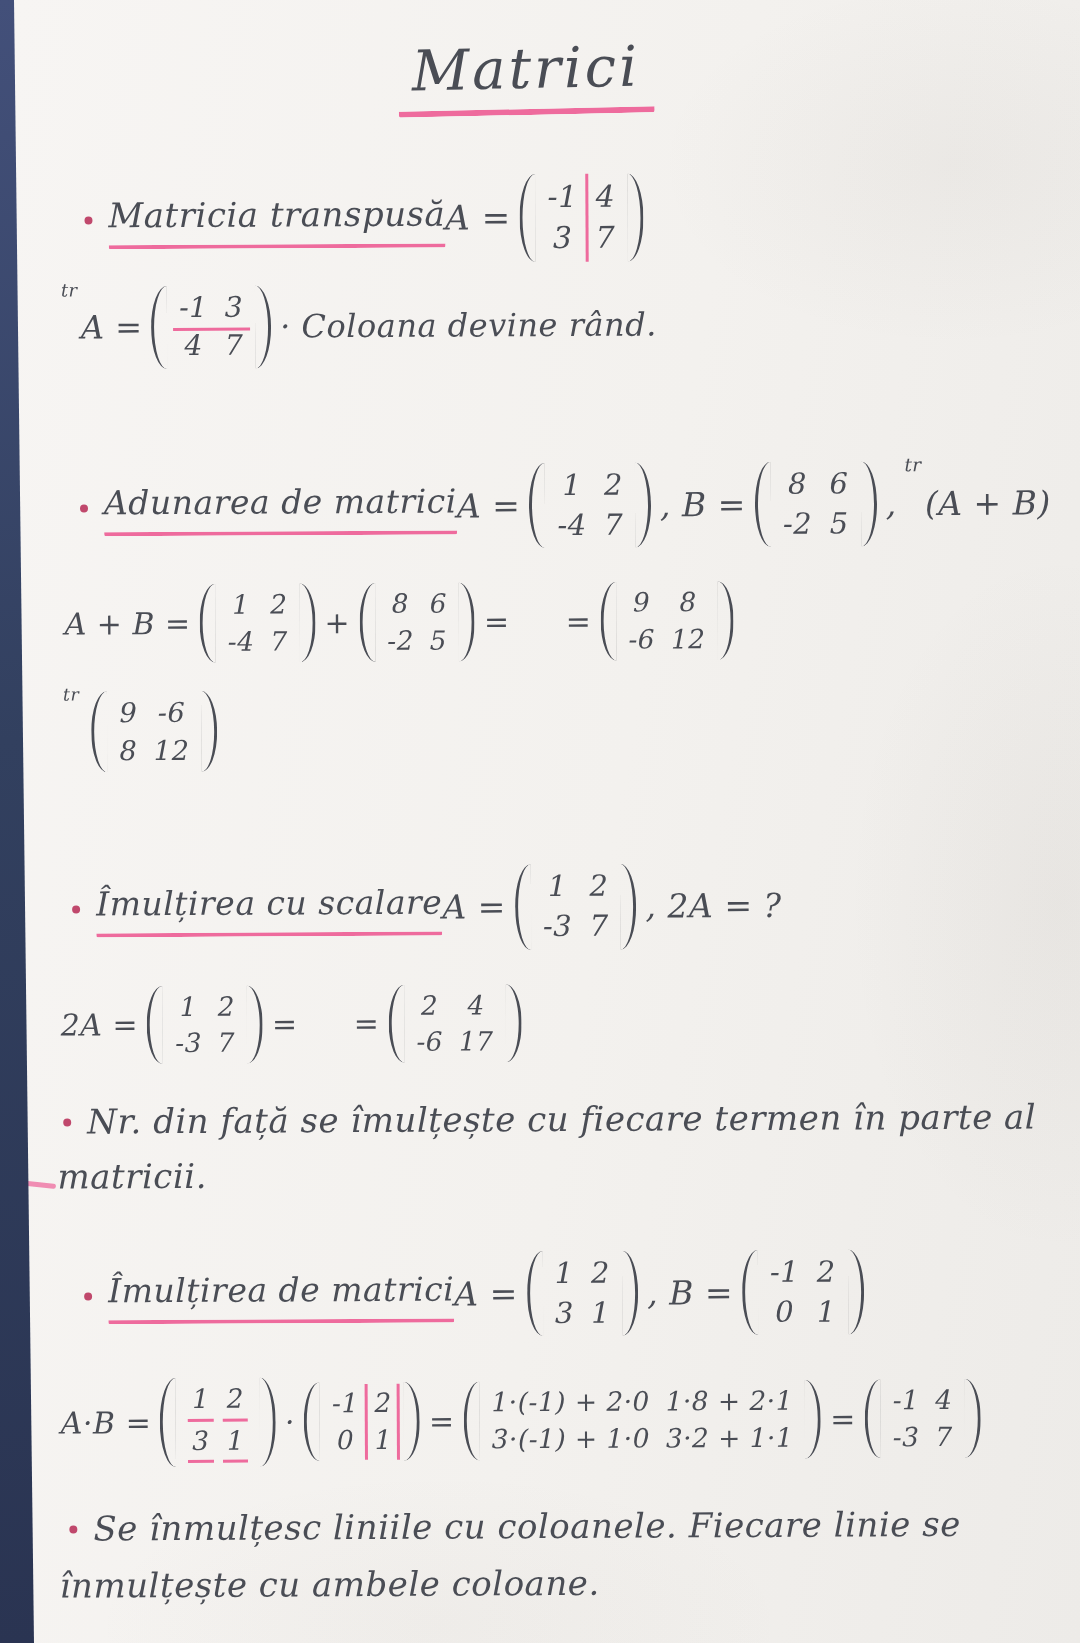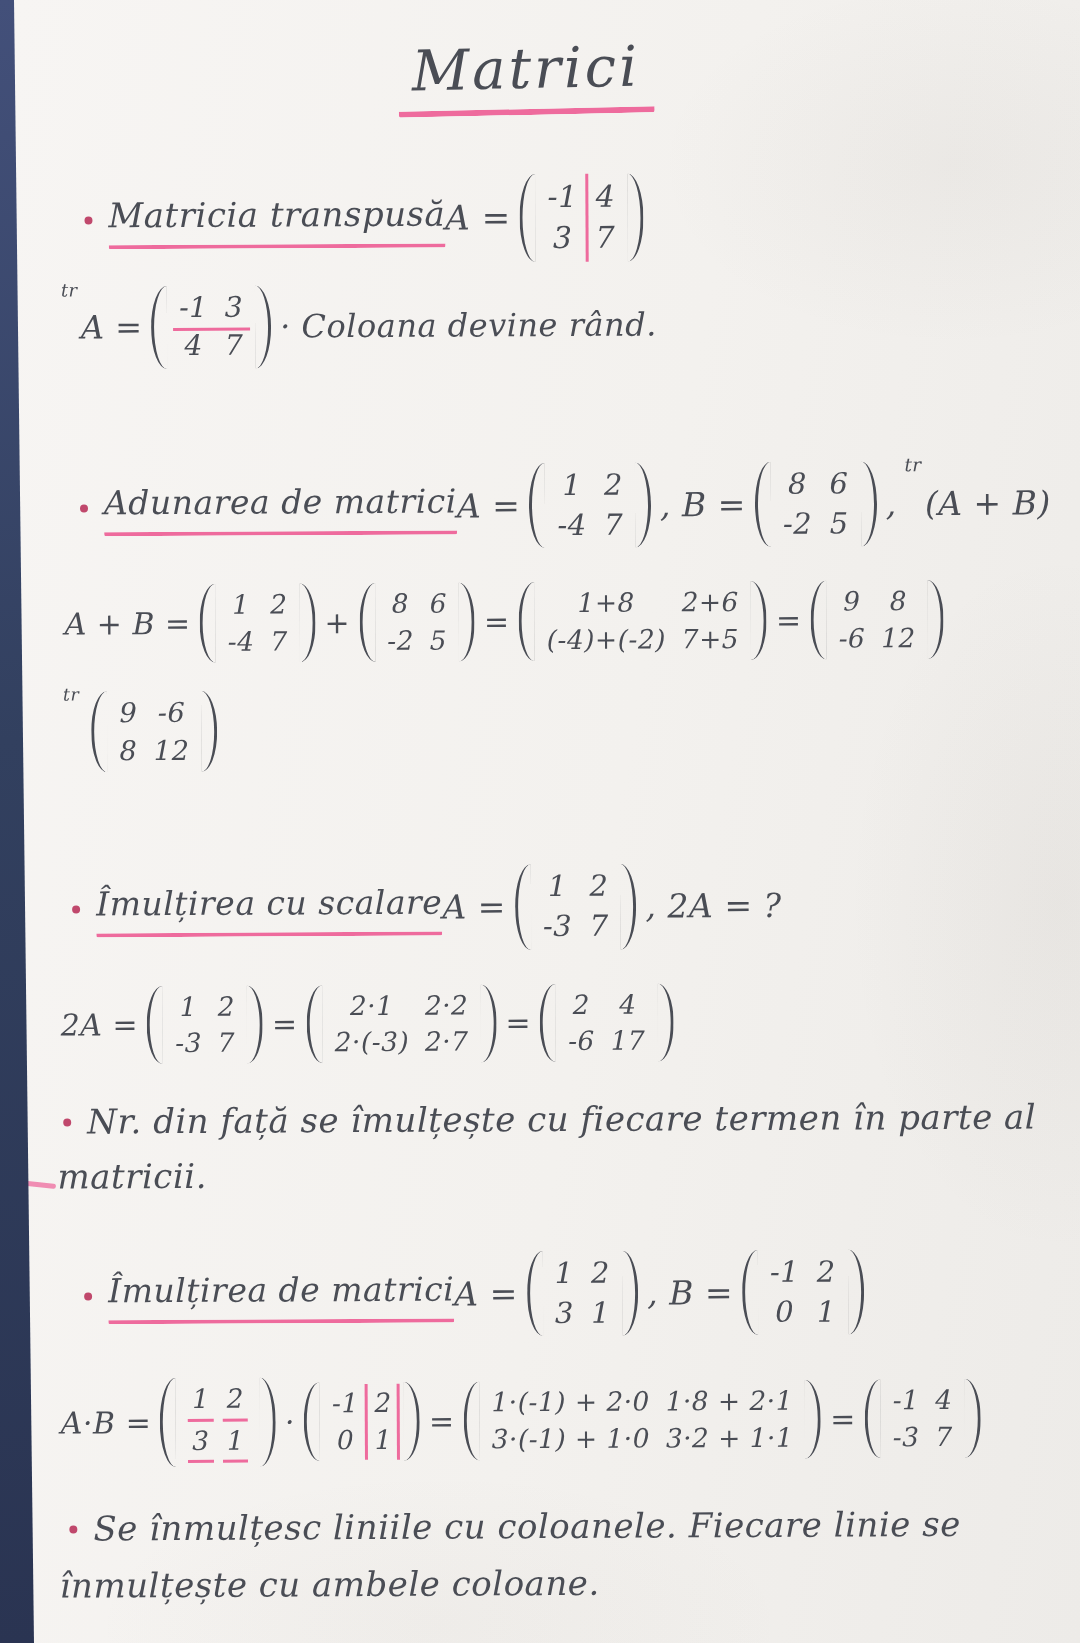--- a/index.html
+++ b/index.html
@@ -156,26 +156,20 @@
               <span class="cell">8</span>
               <span class="cell">6</span>
               <span class="cell">-2</span>
               <span class="cell">5</span>
             </span>
             <span class="paren pr"></span>
           </span>
           <span class="txt"> = </span>
           <span class="matrix">
             <span class="paren pl"></span>
-            <span class="mbody" style="grid-template-columns: repeat(2, auto);">
-              <span class="cell">1+8</span>
-              <span class="cell">2+6</span>
-              <span class="cell">(-4)+(-2)</span>
-              <span class="cell">7+5</span>
-            </span>
             <span class="paren pr"></span>
           </span>
           <span class="txt"> = </span>
           <span class="matrix">
             <span class="paren pl"></span>
             <span class="mbody" style="grid-template-columns: repeat(2, auto);">
               <span class="cell">9</span>
               <span class="cell">8</span>
               <span class="cell">-6</span>
               <span class="cell">12</span>
@@ -220,26 +214,20 @@
               <span class="cell">1</span>
               <span class="cell">2</span>
               <span class="cell">-3</span>
               <span class="cell">7</span>
             </span>
             <span class="paren pr"></span>
           </span>
           <span class="txt"> = </span>
           <span class="matrix">
             <span class="paren pl"></span>
-            <span class="mbody" style="grid-template-columns: repeat(2, auto);">
-              <span class="cell">2·1</span>
-              <span class="cell">2·2</span>
-              <span class="cell">2·(-3)</span>
-              <span class="cell">2·7</span>
-            </span>
             <span class="paren pr"></span>
           </span>
           <span class="txt"> = </span>
           <span class="matrix">
             <span class="paren pl"></span>
             <span class="mbody" style="grid-template-columns: repeat(2, auto);">
               <span class="cell">2</span>
               <span class="cell">4</span>
               <span class="cell">-6</span>
               <span class="cell">17</span>

